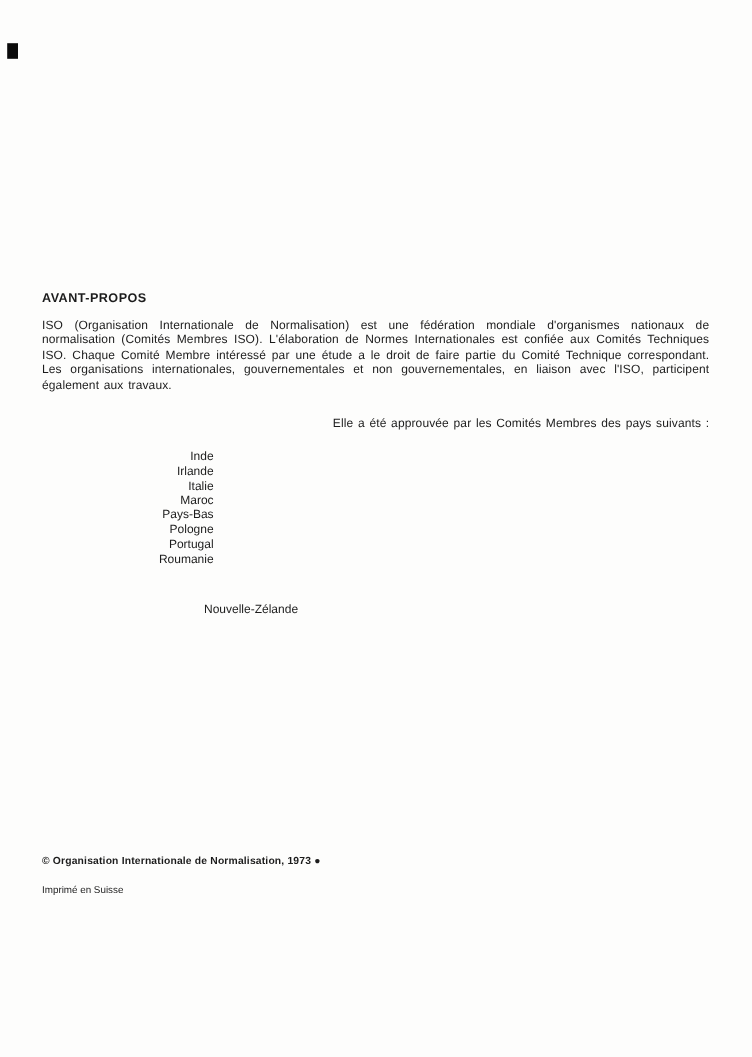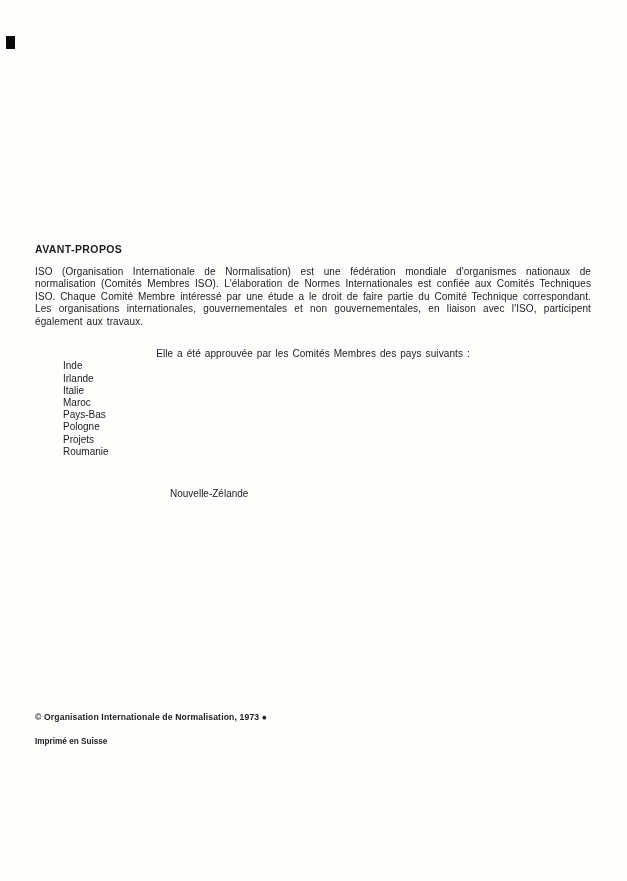--- a/index.html
+++ b/index.html
@@ -37,33 +37,33 @@
     margin-bottom: 11px;
   }
   .para {
     font-size: 10px;
     line-height: 12.4px;
     text-align: justify;
     margin-bottom: 13px;
     letter-spacing: 0.1px;
     word-spacing: 1px;
   }
-  .para.intro { text-align: center; margin-top: 20px; margin-bottom: 0; }
+  .para.intro { text-align: right; margin-top: 20px; margin-bottom: 15px; }
   .columns {
     display: flex;
     padding-left: 28px;
     margin-bottom: 30px;
   }
   .col {
     list-style: none;
     font-size: 10px;
     line-height: 12.2px;
   }
   .col-1 { width: 109px; }
-  .col-2 { width: 115px; }
+  .col-2 { width: 115px; text-align: right; }
   .col-3 { width: 160px; }
   .uicpa-gap { margin-top: 30px; }
   .centered-line {
     font-size: 10px;
     line-height: 12.4px;
     padding-left: 135px;
     margin-top: 4px;
   }
   .footer {
     position: absolute;
@@ -72,21 +72,21 @@
     width: 556px;
   }
   .copyright {
     font-size: 8.6px;
     font-weight: bold;
     letter-spacing: 0.15px;
     margin-bottom: 15px;
   }
   .printed {
     font-size: 8.2px;
-    font-weight: bold;
+    font-weight: normal;
   }
   i { font-style: italic; }
 </style>
 </head>
 <body>
 
 <div class="page">
 
   <div class="corner-mark"></div>
 
@@ -101,21 +101,21 @@
     <p class="para intro">Elle a été approuvée par les Comités Membres des pays suivants :</p>
 
     <div class="columns">
       <ul class="col col-2">
         <li>Inde</li>
         <li>Irlande</li>
         <li>Italie</li>
         <li>Maroc</li>
         <li>Pays-Bas</li>
         <li>Pologne</li>
-        <li>Projets</li>
+        <li>Portugal</li>
         <li>Roumanie</li>
       </ul>
     </div>
 
 
 
     <p class="centered-line">Nouvelle-Zélande</p>
 
   </div>
 

